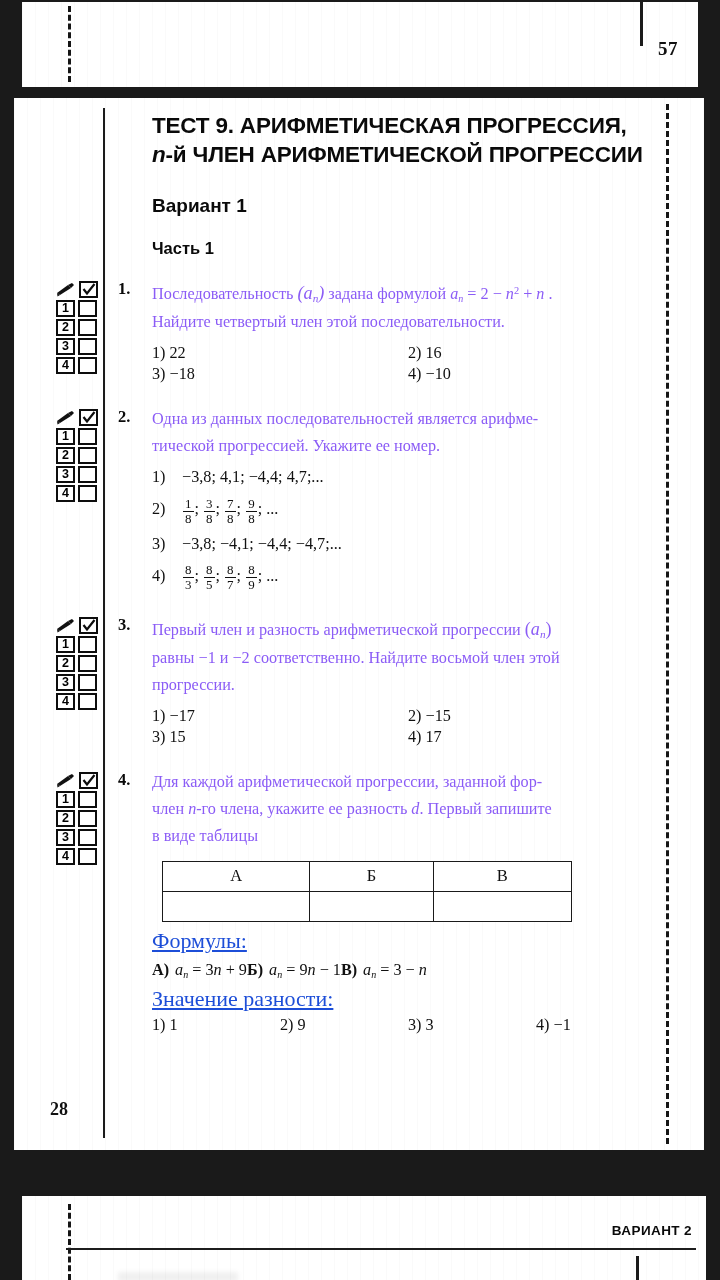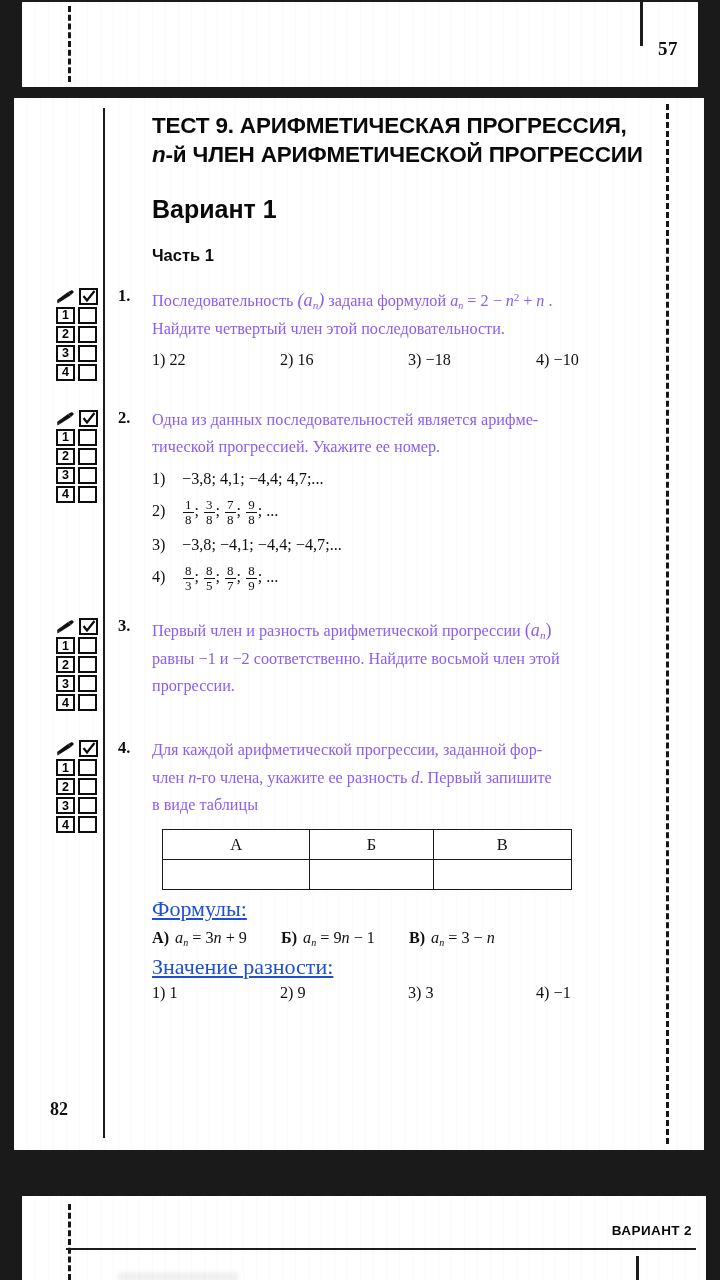--- a/index.html
+++ b/index.html
@@ -74,21 +74,21 @@
     color: #0a0a0a;
     letter-spacing: -0.2px;
     padding-left: 34px;
   }
   h1.test-title .ital { font-style: italic; }
 
   h2.variant {
     margin: 26px 0 0 0;
     padding-left: 34px;
     font-family: "Liberation Sans", sans-serif;
-    font-weight: bold; font-size: 25px; color: #0a0a0a;
+    font-weight: bold; font-size: 19px; color: #0a0a0a;
   }
   h3.part {
     margin: 22px 0 0 0;
     padding-left: 34px;
     font-family: "Liberation Sans", sans-serif;
     font-weight: bold; font-size: 16.5px; color: #0a0a0a;
   }
 
   
   .question {
@@ -107,21 +107,21 @@
     font-size: 16.2px;
     color: #8b5cf6;
     line-height: 1.68;
   }
   .q-body .just { text-align: justify; text-align-last: left; }
   .q-body .ital { font-style: italic; }
 
   
   .opts {
     display: grid;
-    grid-template-columns: 1fr 1fr 1fr 1fr;
+    grid-template-columns: 1fr 1fr;
     column-gap: 0px;
     row-gap: 2px;
     margin-top: 8px;
   }
   .opts.one-col { grid-template-columns: 1fr; row-gap: 9px; }
   .opts.four-col { grid-template-columns: 1fr 1fr 1fr 1fr; margin-top: 4px; }
   .opt {
     font-family: "Liberation Serif", serif;
     font-size: 16.2px; color: #101010;
     white-space: nowrap;
@@ -198,21 +198,21 @@
   }
   .ans-table tr.hdr td { font-weight: normal; }
 
   .sub-label {
     font-family: "Liberation Serif", serif;
     font-size: 22px; color: #1d4ed8;
     text-decoration: underline;
     margin-top: 6px;
   }
   .formulas-row {
-    display: flex; gap: 34px;
+    display: flex; 
     margin-top: 7px;
     font-family: "Liberation Serif", serif;
     font-size: 16.2px; color: #101010;
     white-space: nowrap;
   }
   .formulas-row .fitem .lbl { font-weight: bold; margin-right: 6px; }
 
   #page-num-58 {
     position: absolute; left: 36px; bottom: 30px;
     font-family: "Liberation Serif", serif;
@@ -392,20 +392,26 @@
       </div>
 
       <div class="q-num">3.</div>
       <div class="q-body">
         <div>
           <span>Первый член и разность арифметической прогрессии</span>
           <span class="paren-big">(<span class="math">a</span><sub class="sb">n</sub>)</span>
         </div>
         <div>равны −1 и −2 соответственно. Найдите восьмой член этой</div>
         <div>прогрессии.</div>
+      </div>
+      <div class="opts">
+        <div class="opt">1)  −17</div>
+        <div class="opt">2)  −15</div>
+        <div class="opt">3)  15</div>
+        <div class="opt">4)  17</div>
       </div>
     </div>
 
     <div class="question" style="margin-top:22px;">
       <div class="gutter" style="left:-62px; top:0px;">
         <div class="g-head">
           <svg class="pen-icon" viewBox="0 0 20 16">
             <path d="M1 11 L12 3 L15 6 L4 13 Z" fill="#111"></path>
             <path d="M1 11 L4 13 L1.5 14.5 Z" fill="#111"></path>
             <path d="M12 3 L16 1 L18 3 L15 6 Z" fill="#111"></path>
@@ -477,21 +483,21 @@
       <div class="opts four-col">
         <div class="opt">1)  1</div>
         <div class="opt">2)  9</div>
         <div class="opt">3)  3</div>
         <div class="opt">4)  −1</div>
       </div>
     </div>
 
   </div>
 
-  <div id="page-num-58">82</div>
+  <div id="page-num-58">28</div>
 </div>
 
 <div class="page-panel" id="panel-bottom">
   <div class="scan-tex"></div>
   <div class="dash-v" id="bot-dash"></div>
   <div id="bot-rule-h"></div>
   <div class="rule-v" id="bot-tick"></div>
   <div id="bot-variant">ВАРИАНТ 2</div>
   <div id="bot-smudge"></div>
 </div>

